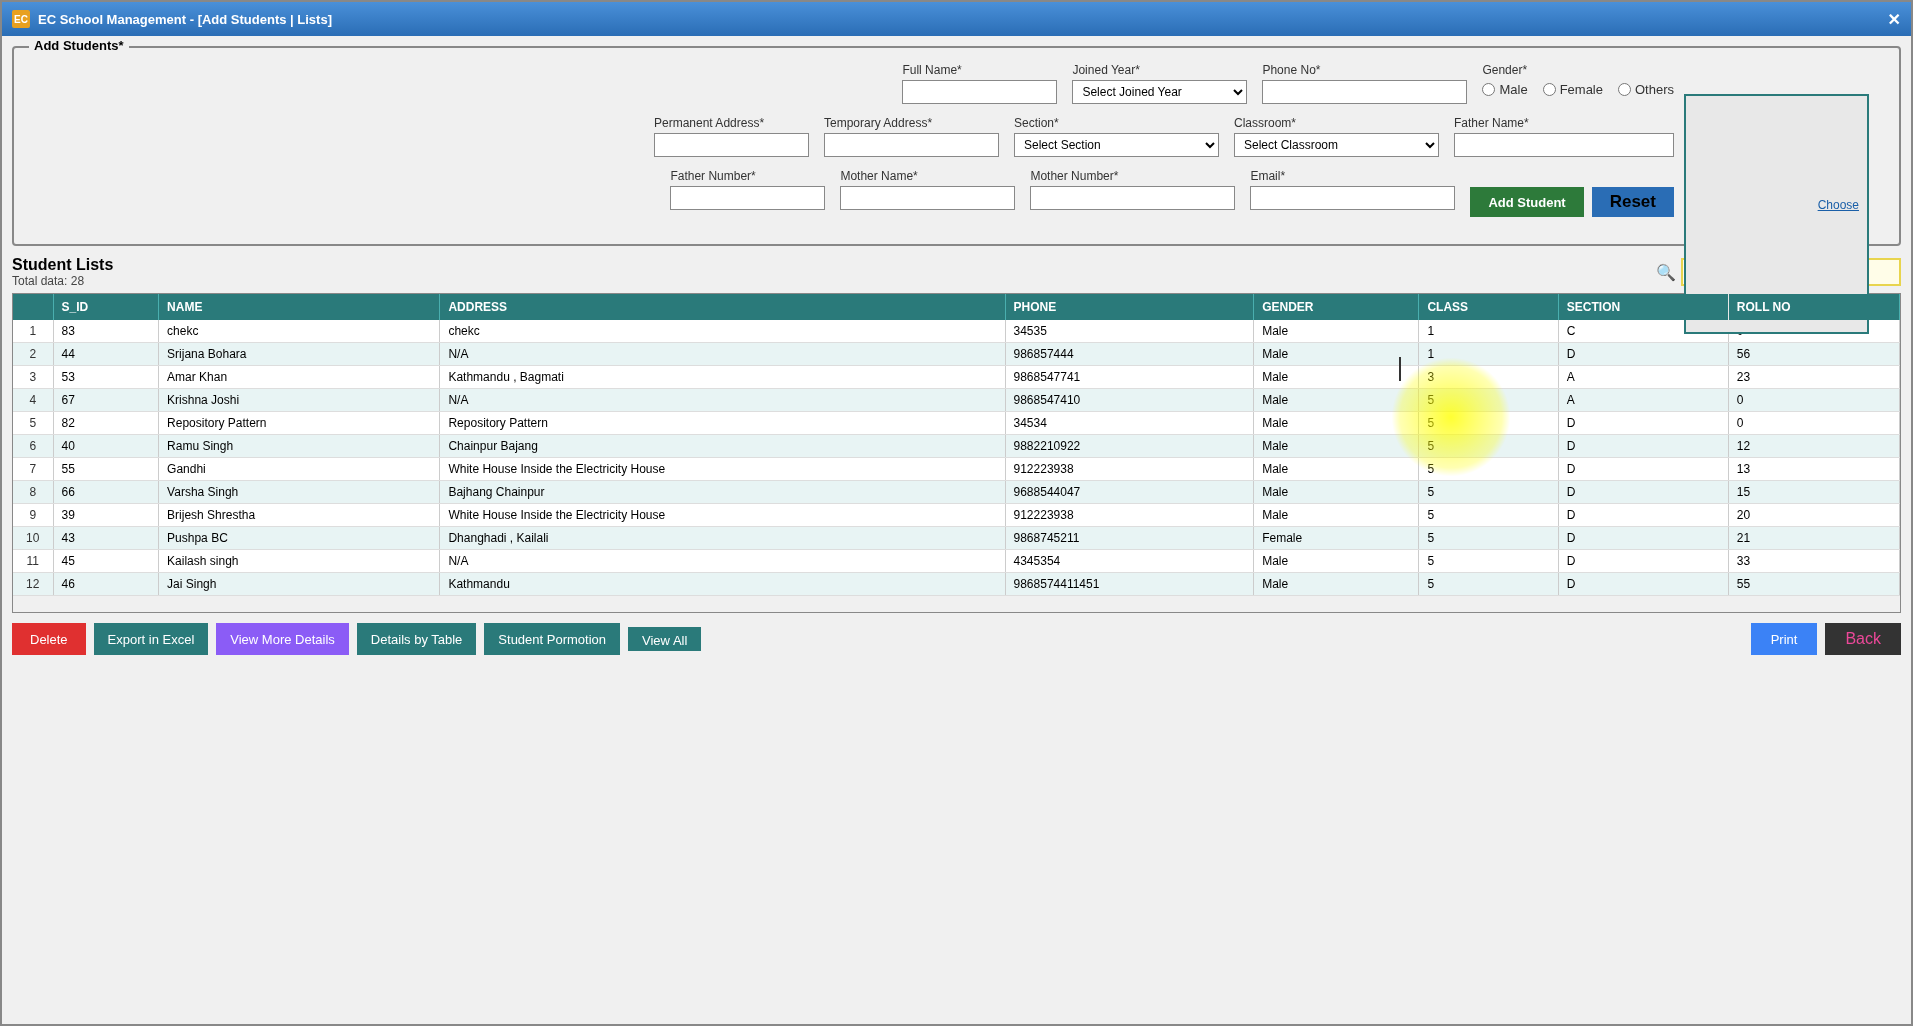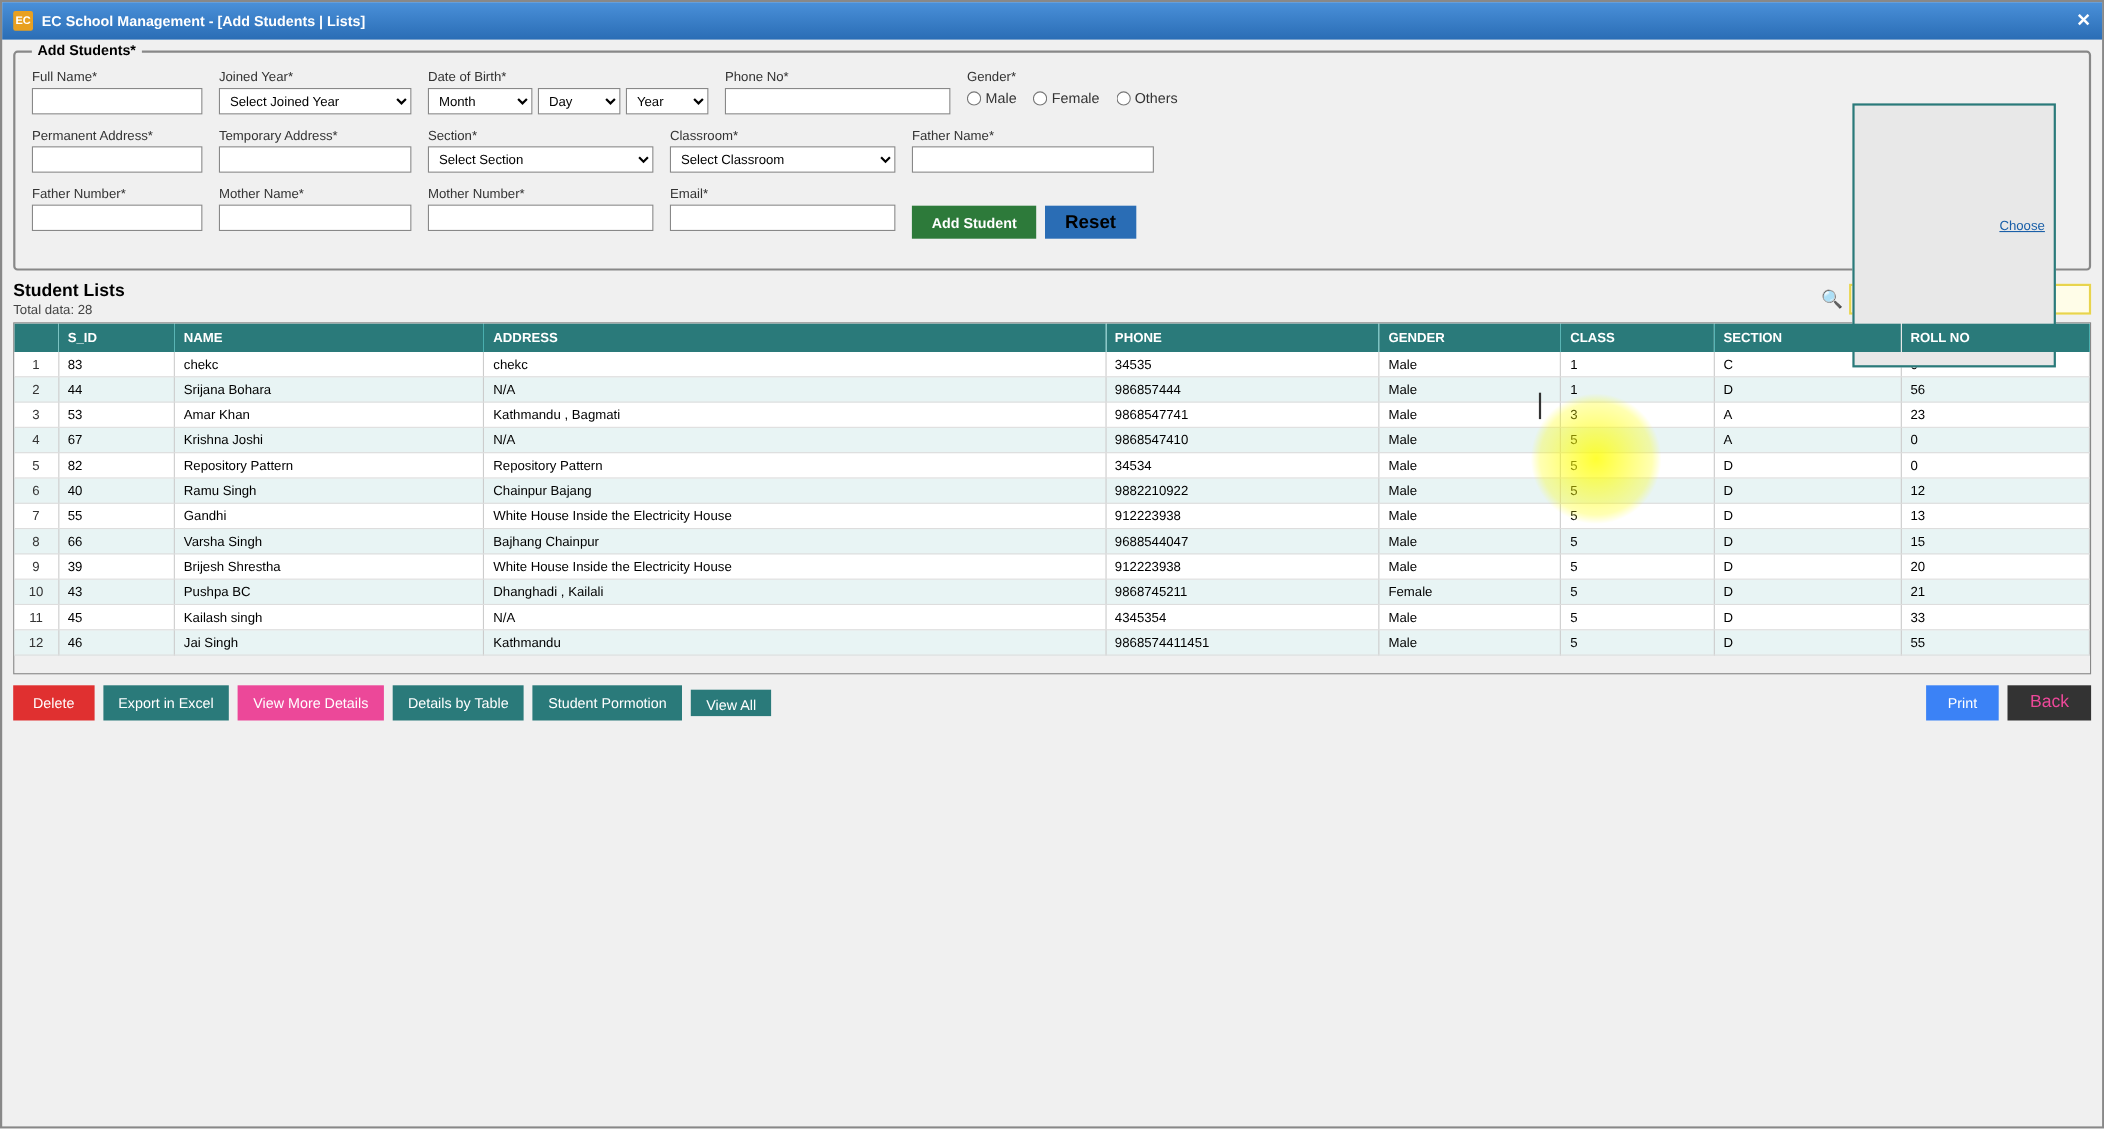--- a/index.html
+++ b/index.html
@@ -34,21 +34,21 @@
     .form-panel-title {
       position: absolute;
       top: -10px;
       left: 15px;
       background: #f0f0f0;
       padding: 0 5px;
       font-weight: bold;
       font-size: 13px;
     }
 
-    .form-row { display: flex; gap: 15px; margin-bottom: 12px; align-items: flex-start; }
+    .form-row { display: flex; gap: 15px; margin-bottom: 12px; align-items: flex-start; justify-content: flex-end; }
 
     .field-group { display: flex; flex-direction: column; gap: 3px; }
     .field-group label { font-size: 12px; color: #333; }
     .field-group input[type="text"] {
       border: 1px solid #888;
       padding: 3px 5px;
       background: white;
       height: 24px;
       font-size: 12px;
     }
@@ -153,21 +153,21 @@
 
     
     .bottom-bar {
       display: flex;
       gap: 8px;
       align-items: center;
       padding: 10px 0;
     }
     .btn-delete { background: #e03030; color: white; border: none; padding: 6px 18px; cursor: pointer; font-size: 13px; height: 32px; }
     .btn-export { background: #2a7a7a; color: white; border: none; padding: 6px 14px; cursor: pointer; font-size: 13px; height: 32px; }
-    .btn-more-details { background: #ec4899; color: white; border: none; padding: 6px 14px; cursor: pointer; font-size: 13px; height: 32px; }
+    .btn-more-details { background: #8b5cf6; color: white; border: none; padding: 6px 14px; cursor: pointer; font-size: 13px; height: 32px; }
     .btn-details-table { background: #2a7a7a; color: white; border: none; padding: 6px 14px; cursor: pointer; font-size: 13px; height: 32px; }
     .btn-promotion { background: #2a7a7a; color: white; border: none; padding: 6px 14px; cursor: pointer; font-size: 13px; height: 32px; }
     .btn-view-all { background: #2a7a7a; color: white; border: none; padding: 6px 14px; cursor: pointer; font-size: 13px; height: 24px; }
     .btn-spacer { flex: 1; }
     .btn-print { background: #3b82f6; color: white; border: none; padding: 6px 20px; cursor: pointer; font-size: 13px; height: 32px; }
     .btn-back { background: #333; color: #ec4899; border: none; padding: 6px 20px; cursor: pointer; font-size: 16px; height: 32px; }
 
     .form-rows-wrapper { padding-right: 210px; }
   </style>
 </head>
@@ -194,34 +194,20 @@
           <div class="form-row">
             <div class="field-group full-name-field">
               <label>Full Name*</label>
               <input type="text" style="width: 155px;">
             </div>
             <div class="field-group joined-year-field">
               <label>Joined Year*</label>
               <select style="width:175px;">
                 <option>Select Joined Year</option>
               </select>
-            </div>
-            <div class="field-group">
-              <label>Date of Birth*</label>
-              <div class="dob-group">
-                <select style="width:95px;">
-                  <option>Month</option>
-                </select>
-                <select style="width:75px;">
-                  <option>Day</option>
-                </select>
-                <select style="width:75px;">
-                  <option>Year</option>
-                </select>
-              </div>
             </div>
             <div class="field-group">
               <label>Phone No*</label>
               <input type="text" style="width: 205px;">
             </div>
             <div class="field-group gender-group">
               <label>Gender*</label>
               <div class="gender-options">
                 <label>
                   <input type="radio" name="gender" value="male" style="">

